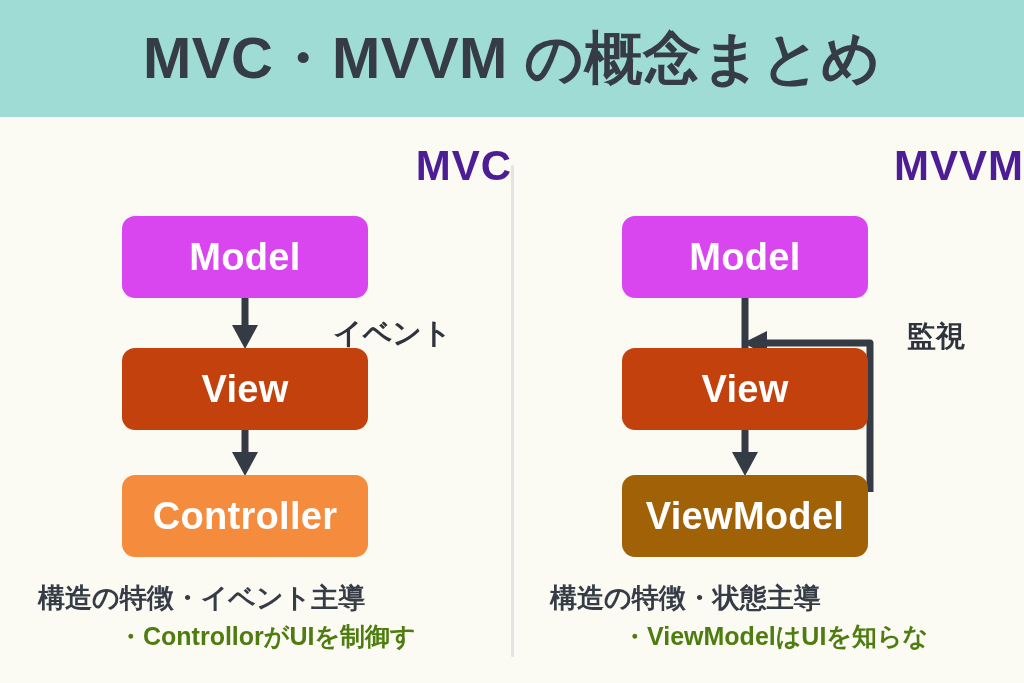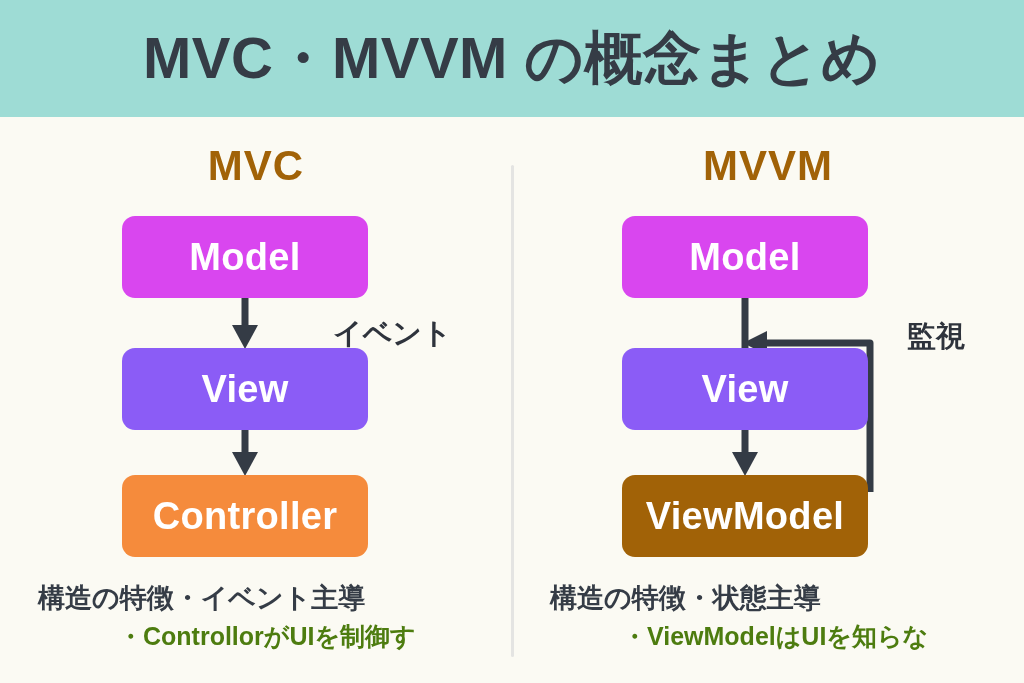--- a/index.html
+++ b/index.html
@@ -63,44 +63,44 @@
     height: 566px;
   }
   .panel-left { left: 0; }
   .panel-right { left: 512px; }
 
   .panel-title {
     position: absolute;
     top: 25px;
     left: 0;
     width: 512px;
-    text-align: center;
+    text-align: right;
     font-size: 42px;
     font-weight: 700;
-    color: #a16207;
+    color: #4c1d95;
     letter-spacing: 1px;
   }
 
   
   .node {
     position: absolute;
     width: 246px;
     height: 82px;
     border-radius: 13px;
     display: flex;
     align-items: center;
     justify-content: center;
     color: #ffffff;
     font-size: 38px;
     font-weight: 700;
     letter-spacing: 0.3px;
     box-sizing: border-box;
   }
   .node-model  { background: #d946ef; }
-  .node-view   { background: #8b5cf6; }
+  .node-view   { background: #c2410c; }
   .node-ctrl   { background: #f58b3c; }
   .node-vm     { background: #a16207; }
 
   .node-left  { left: 122px; }
   .node-right { left: 110px; }
 
   .row-1 { top: 99px; }
   .row-2 { top: 231px; }
   .row-3 { top: 358px; }
 

